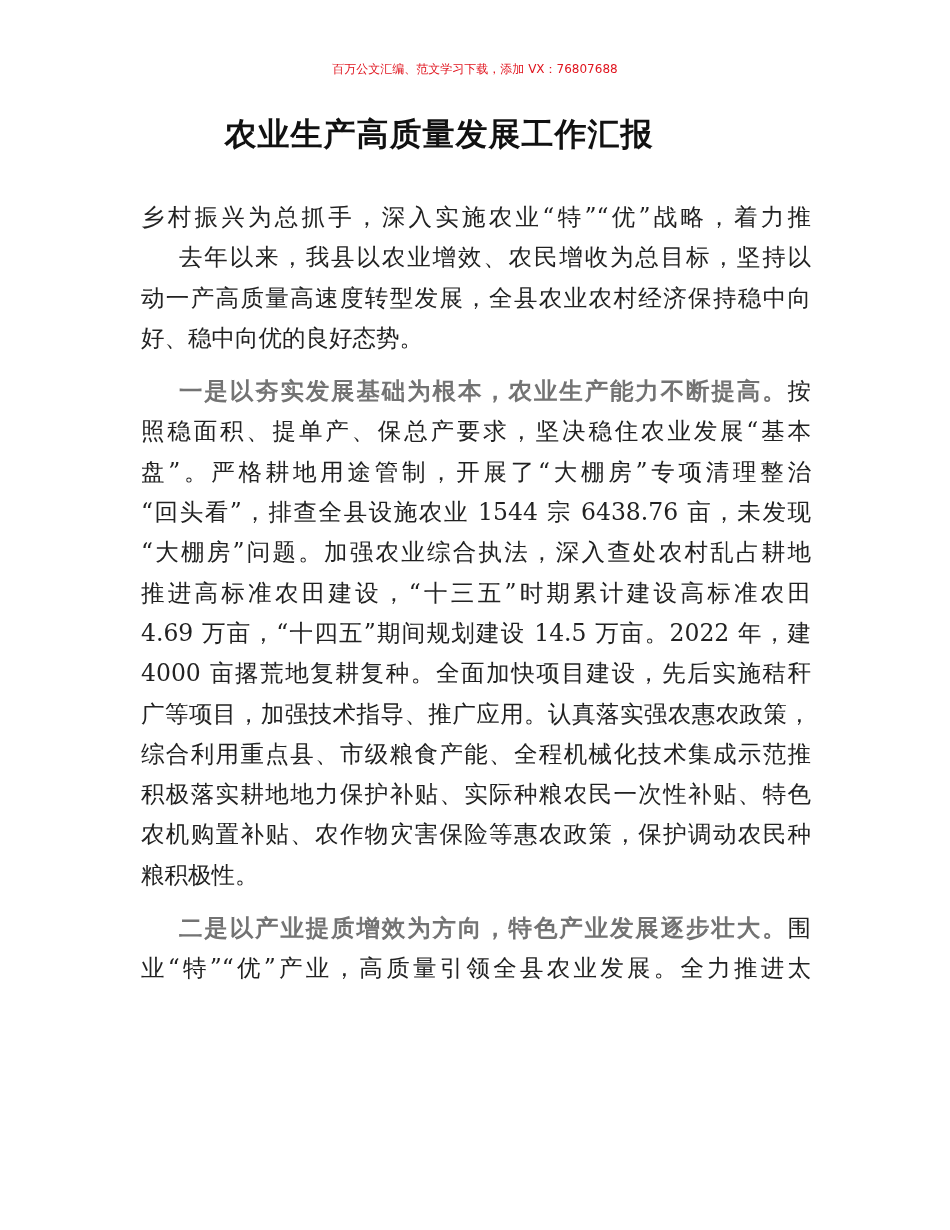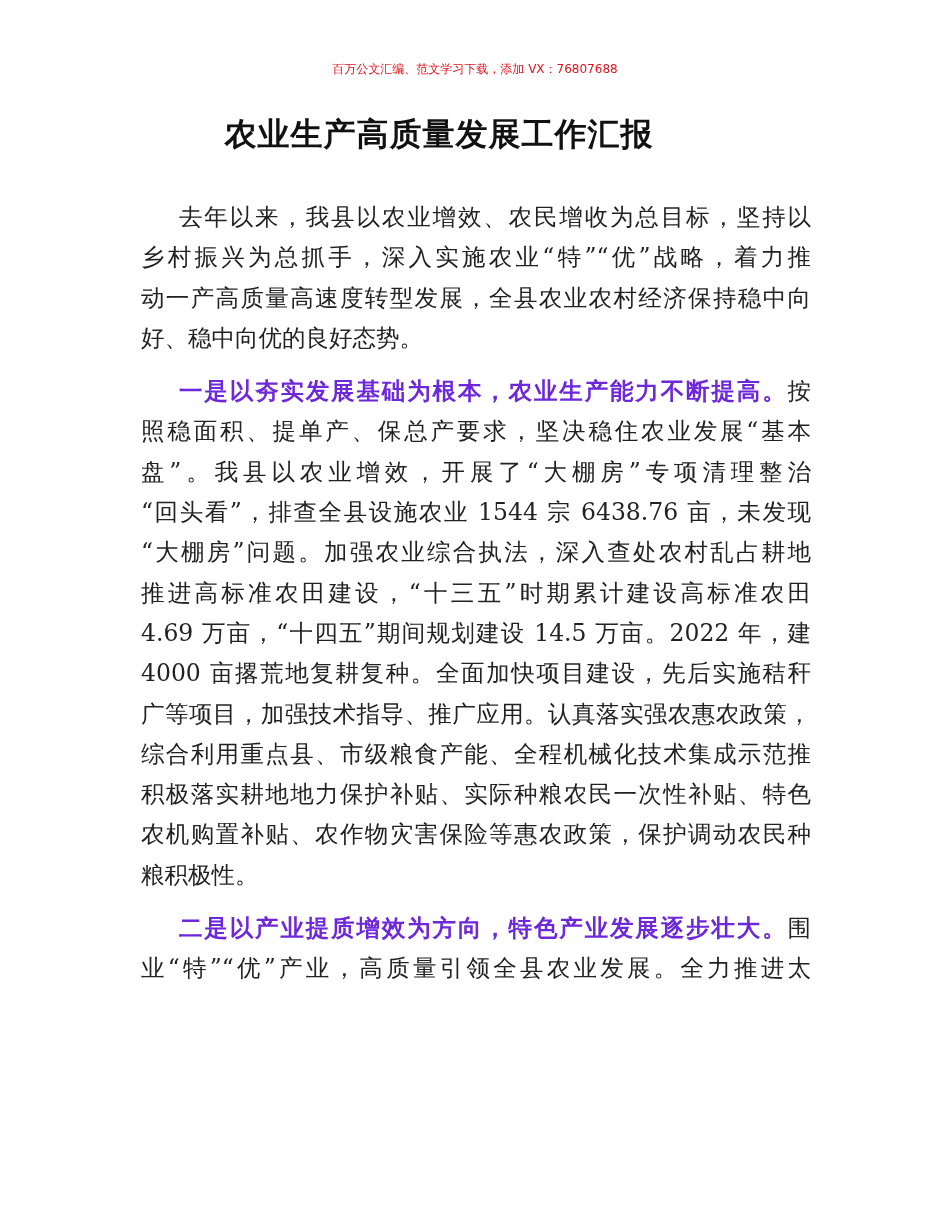--- a/index.html
+++ b/index.html
@@ -10,40 +10,40 @@
                font-size: 12px; color: #e0141e; line-height: 26px; }
   .title { position: absolute; top: 112px; left: 0; width: 878px; text-align: center;
            font-family: "DejaVu Sans", "Liberation Sans", sans-serif;
            font-size: 32px; font-weight: bold; color: #111; line-height: 44px; letter-spacing: 1px; }
   .body { position: absolute; top: 197px; left: 141px; width: 670px; }
   .para { margin: 0 0 13px 0; }
   .line { display: block; height: 40.3px; line-height: 40.3px; font-size: 23.5px;
           white-space: nowrap; text-align: justify; text-align-last: justify; }
   .line.last { text-align-last: left; }
   .line.first { padding-left: 38px; }
-  .bold { font-weight: bold; font-family: "DejaVu Sans", "Liberation Sans", sans-serif; color: #6d28d9; }
+  .bold { font-weight: bold; font-family: "DejaVu Sans", "Liberation Sans", sans-serif; color: #737373; }
 </style>
 </head>
 <body>
 
 <div class="watermark">百万公文汇编、范文学习下载，添加 VX：76807688</div>
 <div class="title">农业生产高质量发展工作汇报</div>
 
 <div class="body">
   <div class="para">
+    <span class="line">乡村振兴为总抓手，深入实施农业“特”“优”战略，着力推</span>
     <span class="line first">去年以来，我县以农业增效、农民增收为总目标，坚持以</span>
-    <span class="line">乡村振兴为总抓手，深入实施农业“特”“优”战略，着力推</span>
     <span class="line">动一产高质量高速度转型发展，全县农业农村经济保持稳中向</span>
     <span class="line last">好、稳中向优的良好态势。</span>
   </div>
 
   <div class="para">
     <span class="line first"><span class="bold">一是以夯实发展基础为根本，农业生产能力不断提高。</span><span>按</span></span>
     <span class="line">照稳面积、提单产、保总产要求，坚决稳住农业发展“基本</span>
-    <span class="line">盘”。我县以农业增效，开展了“大棚房”专项清理整治</span>
+    <span class="line">盘”。严格耕地用途管制，开展了“大棚房”专项清理整治</span>
     <span class="line">“回头看”，排查全县设施农业 1544 宗 6438.76 亩，未发现</span>
     <span class="line">“大棚房”问题。加强农业综合执法，深入查处农村乱占耕地</span>
     <span class="line">推进高标准农田建设，“十三五”时期累计建设高标准农田</span>
     <span class="line">4.69 万亩，“十四五”期间规划建设 14.5 万亩。2022 年，建</span>
     <span class="line">4000 亩撂荒地复耕复种。全面加快项目建设，先后实施秸秆</span>
     <span class="line">广等项目，加强技术指导、推广应用。认真落实强农惠农政策，</span>
     <span class="line">综合利用重点县、市级粮食产能、全程机械化技术集成示范推</span>
     <span class="line">积极落实耕地地力保护补贴、实际种粮农民一次性补贴、特色</span>
     <span class="line">农机购置补贴、农作物灾害保险等惠农政策，保护调动农民种</span>
     <span class="line last">粮积极性。</span>

